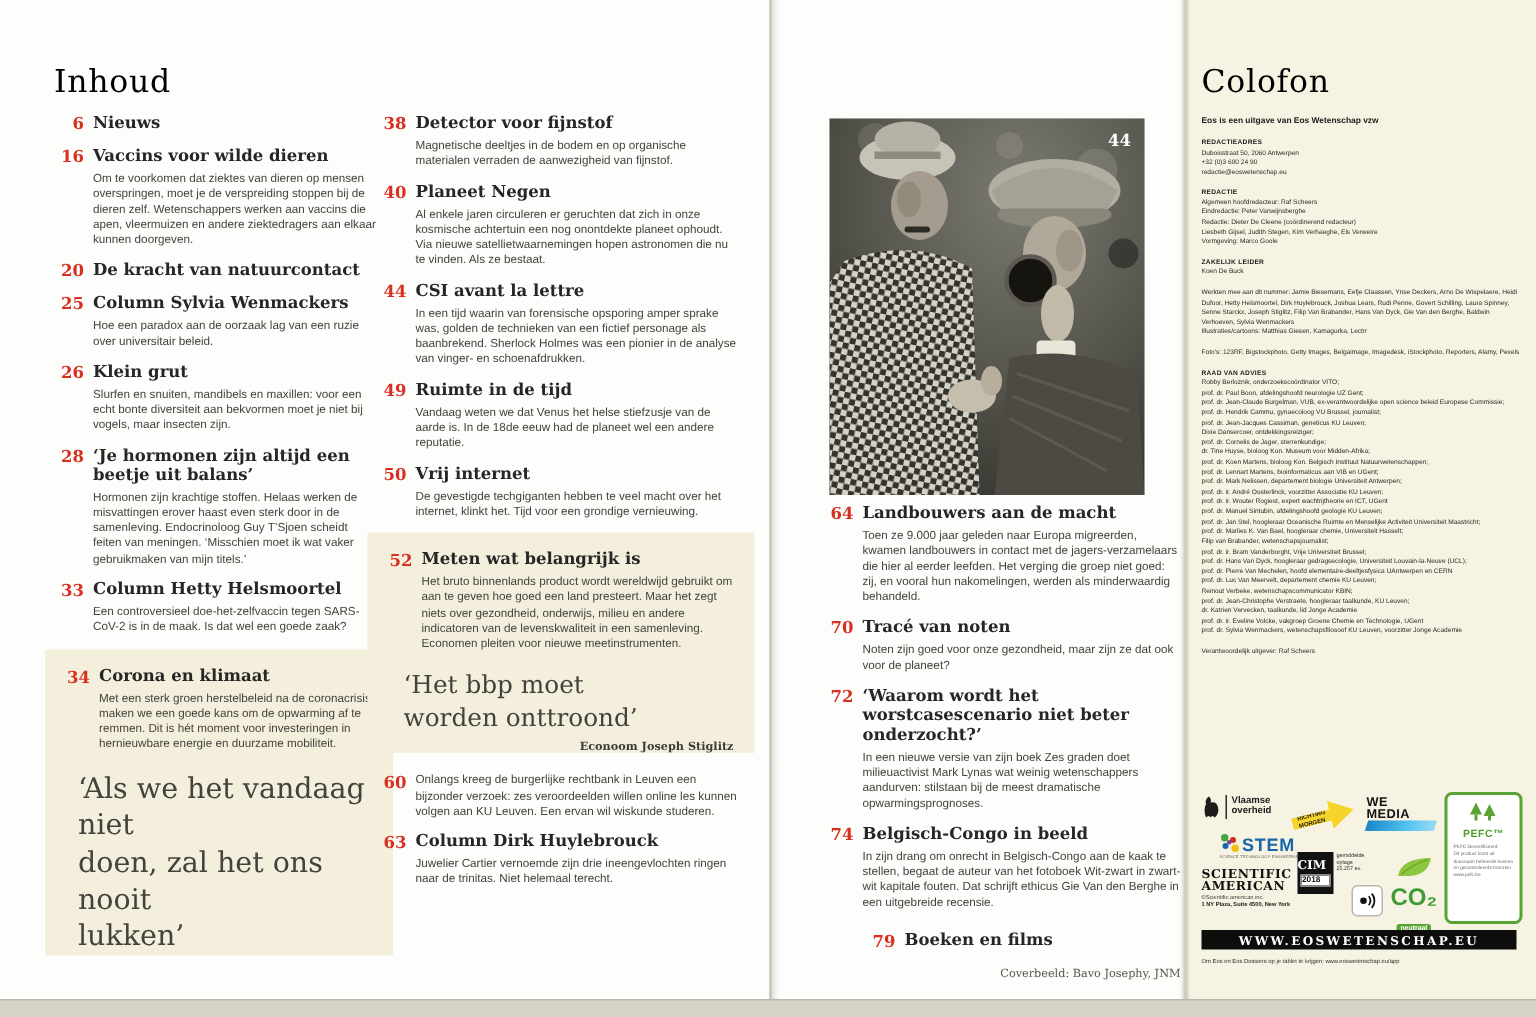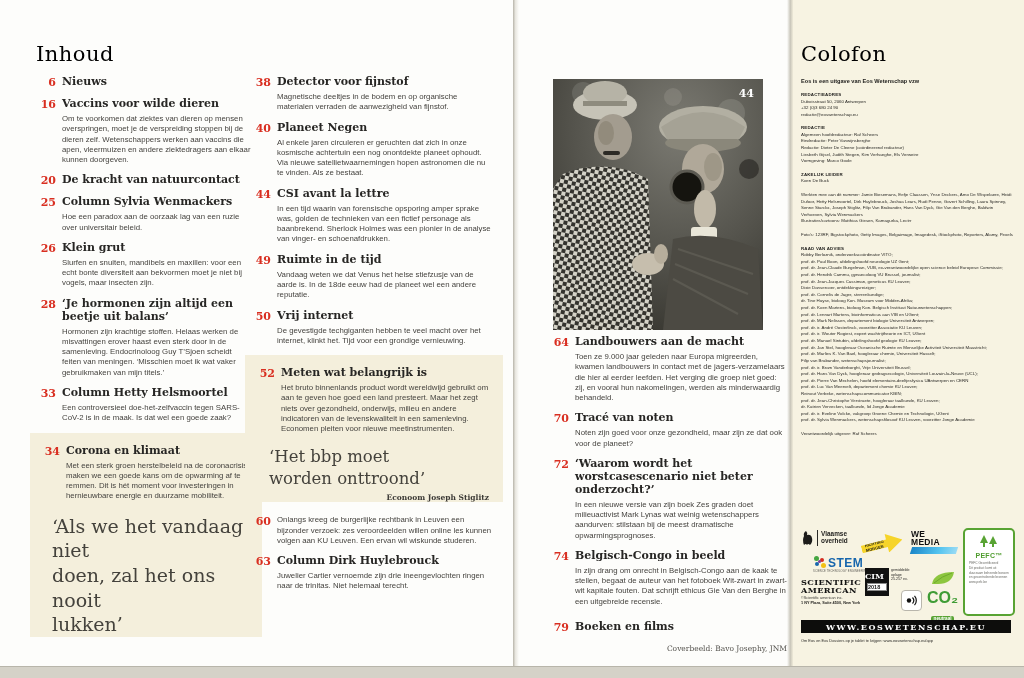--- a/index.html
+++ b/index.html
@@ -250,21 +250,21 @@
       <div class="toc-item">
         <span class="toc-num">72</span>
         <h3 class="toc-title">‘Waarom wordt het worstcasescenario niet beter onderzocht?’</h3>
         <p class="toc-body">In een nieuwe versie van zijn boek Zes graden doet milieuactivist Mark Lynas wat weinig wetenschappers aandurven: stilstaan bij de meest dramatische opwarmingsprognoses.</p>
       </div>
       <div class="toc-item">
         <span class="toc-num">74</span>
         <h3 class="toc-title">Belgisch-Congo in beeld</h3>
         <p class="toc-body">In zijn drang om onrecht in Belgisch-Congo aan de kaak te stellen, begaat de auteur van het fotoboek Wit-zwart in zwart-wit kapitale fouten. Dat schrijft ethicus Gie Van den Berghe in een uitgebreide recensie.</p>
       </div>
-      <div class="toc-item" style="margin-top:14px;">
+      <div class="toc-item" style="margin-top:14px;margin-left:28px;">
         <span class="toc-num">79</span>
         <h3 class="toc-title">Boeken en films</h3>
       </div>
       <div class="cover-credit">Coverbeeld: Bavo Josephy, JNM</div>
     </div>
   </div>
 
   <div class="gutter1"></div>
   <div class="gutter2"></div>
 

